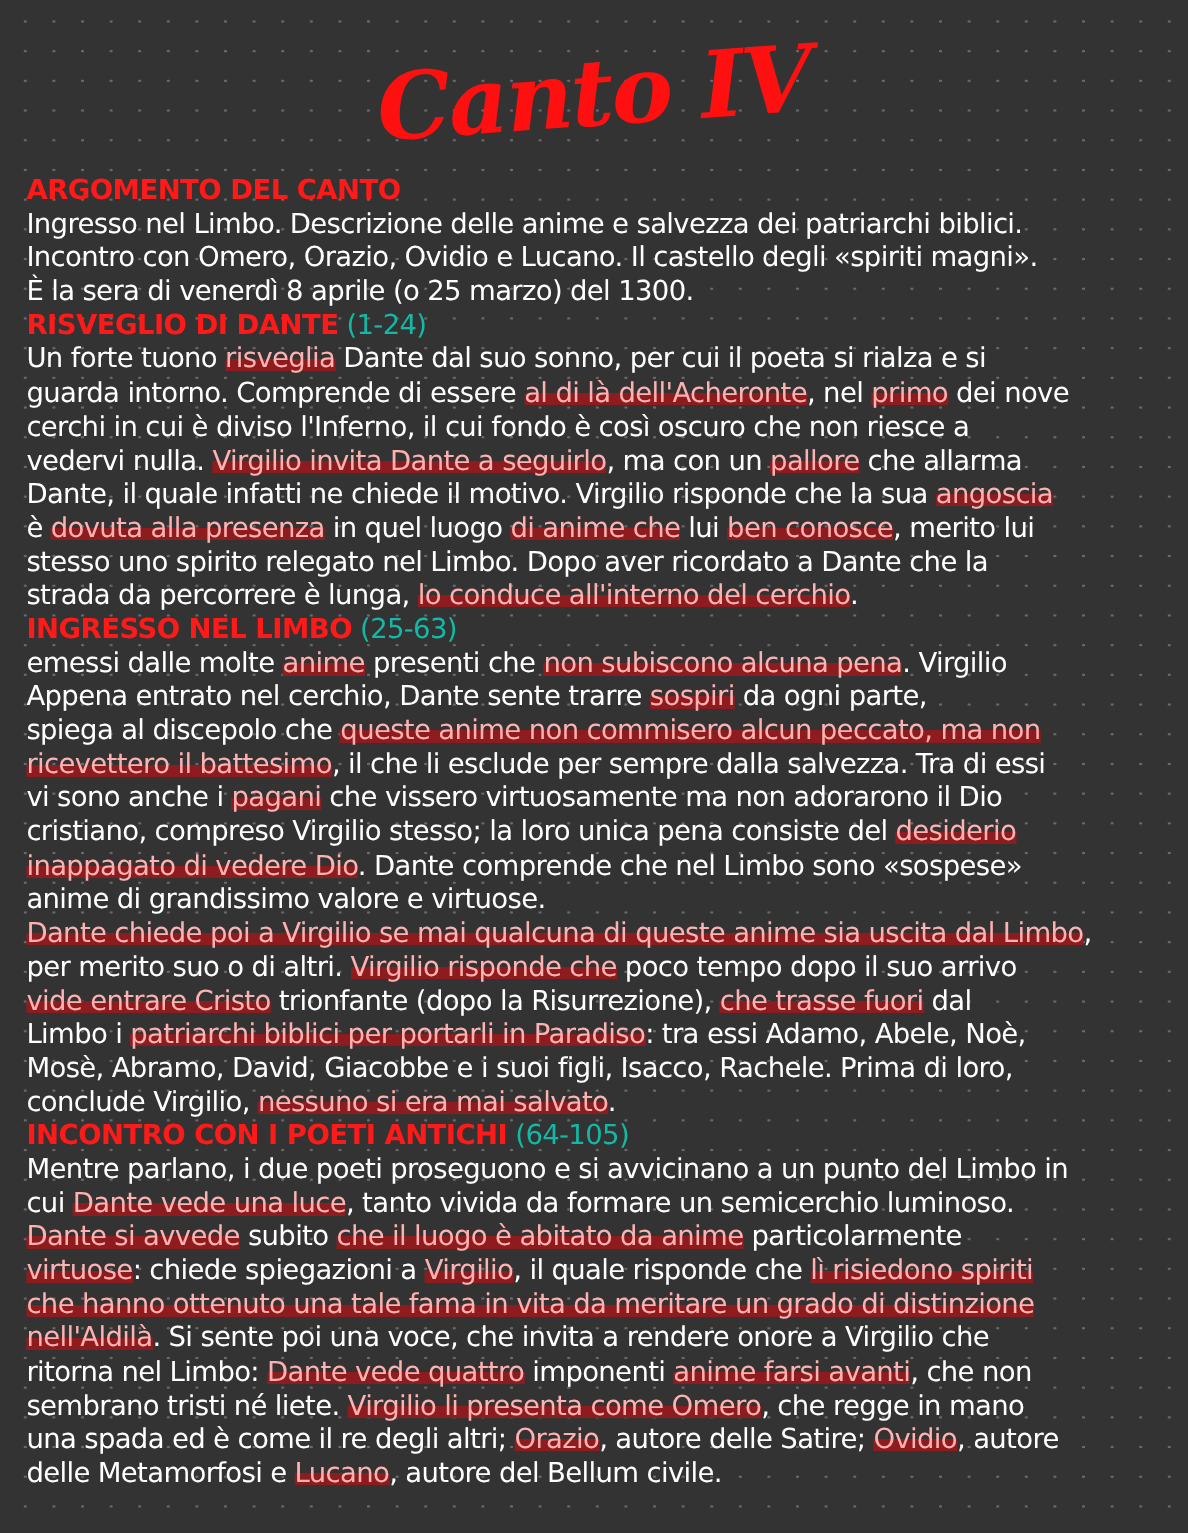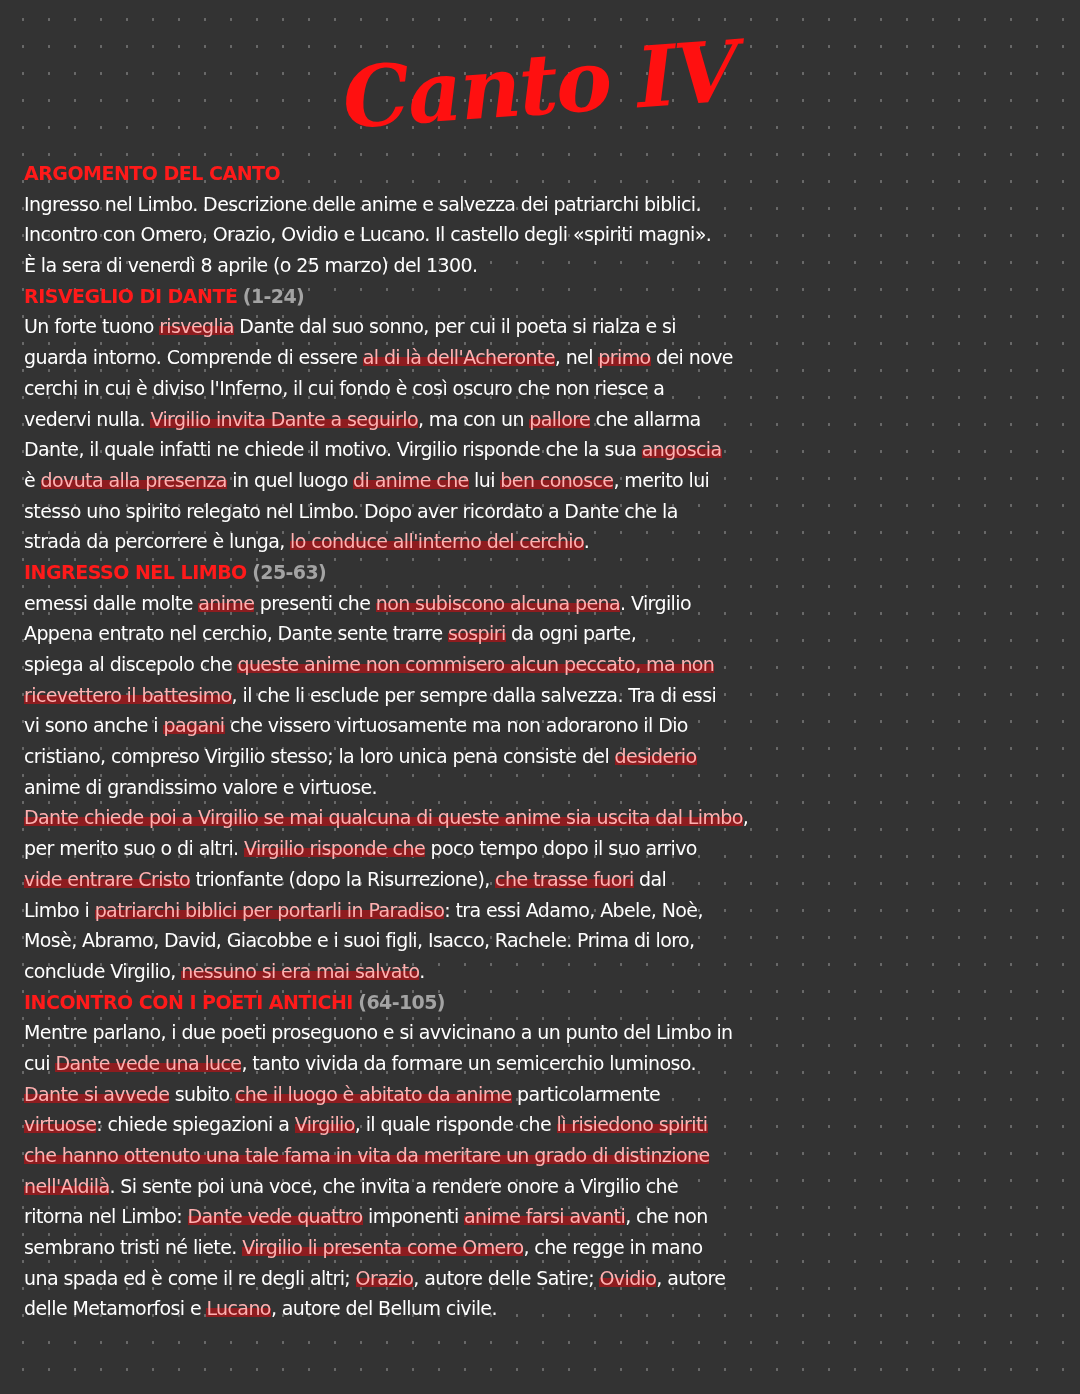--- a/index.html
+++ b/index.html
@@ -20,25 +20,25 @@
     font-style: italic; font-weight: bold;
     font-size: 84px; line-height: 110px;
     color: #ff1010;
     letter-spacing: -2px;
     transform: rotate(-4deg);
   }
   .content {
     position: absolute; left: 24px; top: 158px; width: 1020px;
   }
   .line {
-    font-size: 19px; line-height: 30.7px; height: 30.7px;
+    font-size: 25px; line-height: 30.7px; height: 30.7px;
     white-space: nowrap; letter-spacing: -0.6px;
   }
   .heading .h { color: #ff1a1a; font-weight: bold; text-transform: uppercase; letter-spacing: -0.5px; }
-  .heading .v { color: #a3a3a3; font-weight: bold; }
+  .heading .v { color: #14b8a6; font-weight: normal; }
   .hl {
     color: #ffb0b0;
     background: linear-gradient(to bottom, transparent 52%, #8e1c1f 52%, #8e1c1f 90%, transparent 90%);
   }
   .ul {
     text-decoration-color: #d01515;
     text-decoration-thickness: 2px; text-underline-offset: 5px;
   }
 </style>
 </head>
@@ -60,20 +60,21 @@
     <div class="line"><span>è </span><span class="hl">dovuta alla presenza</span><span> in quel luogo </span><span class="hl">di anime che</span><span> lui </span><span class="hl">ben conosce</span><span>, merito lui</span></div>
     <div class="line"><span>stesso uno spirito relegato nel Limbo. Dopo aver ricordato a Dante che la</span></div>
     <div class="line"><span>strada da percorrere è lunga, </span><span class="hl">lo conduce all'interno del cerchio</span><span>.</span></div>
     <div class="line heading"><span class="h">INGRESSO NEL LIMBO</span><span> </span><span class="v">(25-63)</span></div>
     <div class="line"><span>emessi dalle molte </span><span class="hl">anime</span><span> presenti che </span><span class="hl">non subiscono alcuna pena</span><span>. Virgilio</span></div>
     <div class="line"><span>Appena entrato nel cerchio, Dante sente trarre </span><span class="hl">sospiri</span><span> da ogni parte,</span></div>
     <div class="line"><span>spiega al discepolo che </span><span class="hl">queste anime non commisero alcun peccato, ma non</span></div>
     <div class="line"><span class="hl">ricevettero il battesimo</span><span>, il che li esclude per sempre dalla salvezza. Tra di essi</span></div>
     <div class="line"><span>vi sono anche i </span><span class="hl">pagani</span><span> che vissero virtuosamente ma non adorarono il Dio</span></div>
     <div class="line"><span>cristiano, compreso Virgilio stesso; la loro unica pena consiste del </span><span class="hl">desiderio</span></div>
+    <div class="line"><span class="hl">inappagato di vedere Dio</span><span>. Dante comprende che nel Limbo sono «sospese»</span></div>
     <div class="line"><span>anime di grandissimo valore e virtuose.</span></div>
     <div class="line"><span class="hl">Dante chiede poi a Virgilio se mai qualcuna di queste anime sia uscita dal Limbo</span><span>,</span></div>
     <div class="line"><span>per merito suo o di altri. </span><span class="hl">Virgilio risponde che</span><span> poco tempo dopo il suo arrivo</span></div>
     <div class="line"><span class="hl">vide entrare Cristo</span><span> trionfante (dopo la Risurrezione), </span><span class="hl">che trasse fuori</span><span> dal</span></div>
     <div class="line"><span>Limbo i </span><span class="hl">patriarchi biblici per portarli in Paradiso</span><span>: tra essi Adamo, Abele, Noè,</span></div>
     <div class="line"><span>Mosè, Abramo, David, Giacobbe e i suoi figli, Isacco, Rachele. Prima di loro,</span></div>
     <div class="line"><span>conclude Virgilio, </span><span class="hl">nessuno si era mai salvato</span><span>.</span></div>
     <div class="line heading"><span class="h">INCONTRO CON I POETI ANTICHI</span><span> </span><span class="v">(64-105)</span></div>
     <div class="line"><span>Mentre parlano, i due poeti proseguono e si avvicinano a un punto del Limbo in</span></div>
     <div class="line"><span>cui </span><span class="hl">Dante vede una luce</span><span>, tanto vivida da formare un semicerchio luminoso.</span></div>

